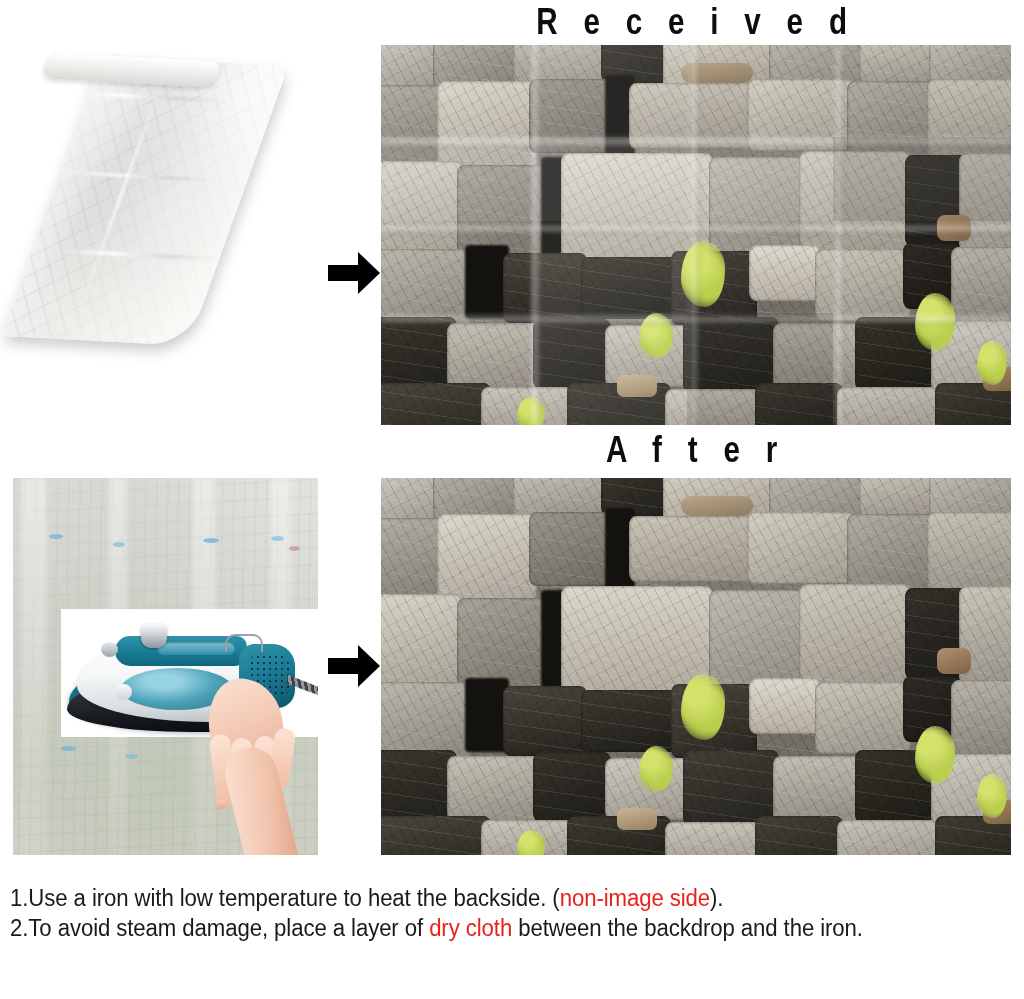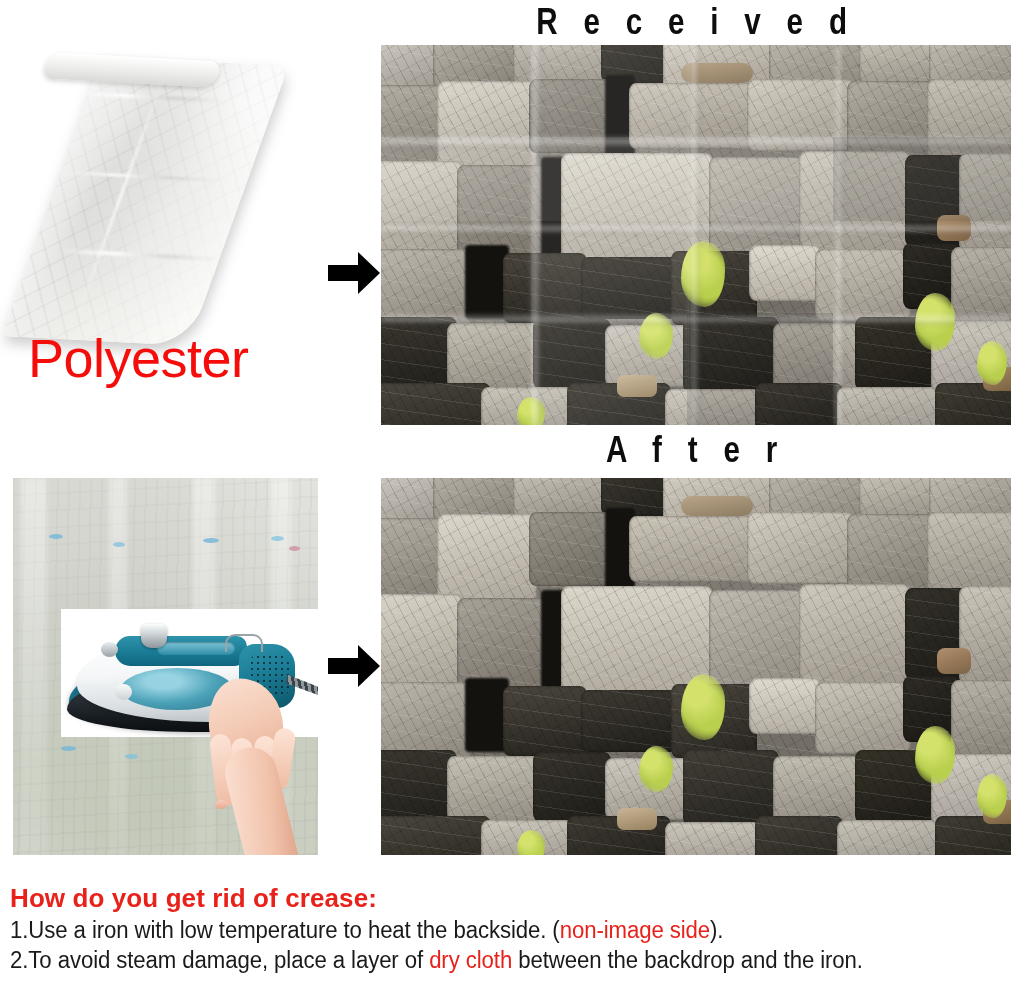--- a/index.html
+++ b/index.html
@@ -293,21 +293,20 @@
 
   <div id="fabric-swatch">
     <div class="swatch-body"></div>
     <div class="swatch-roll"></div>
     <div class="swatch-fold" style="left:62px;top:40px;width:150px;height:4px;transform:skewX(-17deg) rotate(3deg);"></div>
     <div class="swatch-fold" style="left:52px;top:120px;width:158px;height:3px;transform:skewX(-17deg) rotate(3deg);"></div>
     <div class="swatch-fold" style="left:46px;top:198px;width:164px;height:4px;transform:skewX(-17deg) rotate(3deg);"></div>
     <div class="swatch-fold" style="left:108px;top:14px;width:3px;height:250px;transform:skewX(-17deg) rotate(3deg);background:linear-gradient(180deg,rgba(255,255,255,0),rgba(255,255,255,.8),rgba(255,255,255,0));"></div>
   </div>
 
-  <div id="polyester-label">Polyester</div>
 
   <div class="arrow" id="arrow-top">
     <svg width="52" height="42" viewBox="0 0 52 42" aria-hidden="true">
       <path d="M0 13 H30 V0 L52 21 L30 42 V29 H0 Z" fill="#000000"></path>
     </svg>
   </div>
 
   <div class="photo" id="photo-received">
     <div class="rockwall">
 
@@ -511,20 +510,19 @@
 
       <div class="moss" style="left:300px;top:196px;width:44px;height:66px;"></div>
       <div class="moss" style="left:258px;top:268px;width:34px;height:46px;"></div>
       <div class="moss" style="left:534px;top:248px;width:40px;height:58px;"></div>
       <div class="moss" style="left:596px;top:296px;width:30px;height:44px;"></div>
       <div class="moss" style="left:136px;top:352px;width:28px;height:34px;"></div>
     </div>
   </div>
 
   <div id="instructions">
-    <div id="care-heading">How do you get rid of crease:</div>
 
     <div class="care-line"><span>1.Use a iron with low temperature to heat the backside. (</span><span class="hl">non-image side</span><span>).</span></div>
 
     <div class="care-line"><span>2.To avoid steam damage, place a layer of </span><span class="hl">dry cloth</span><span> between the backdrop and the iron.</span></div>
   </div>
 
 </div>
 
 </body></html>

